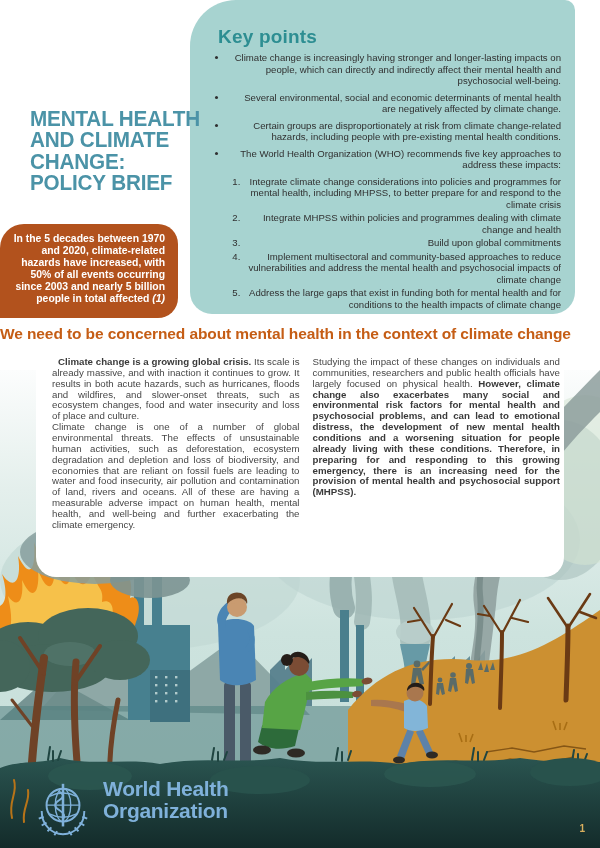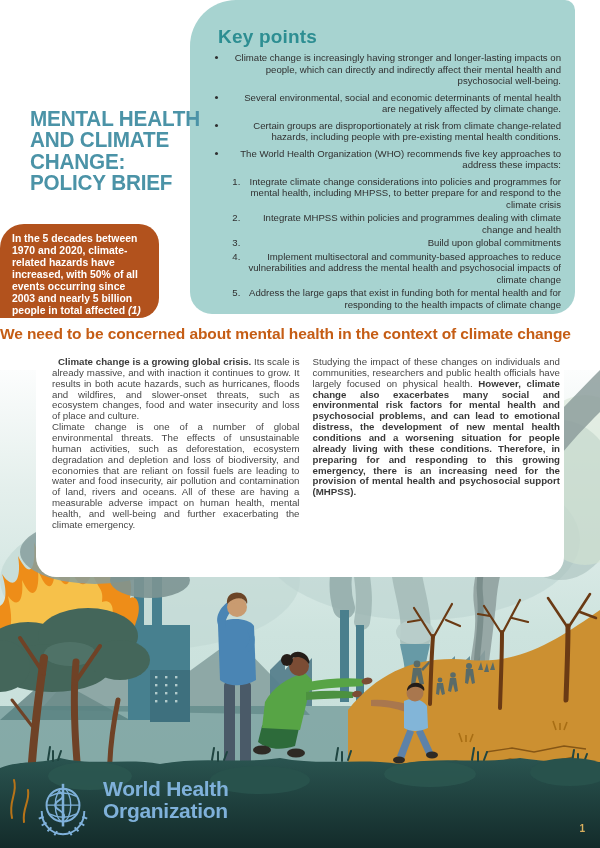--- a/index.html
+++ b/index.html
@@ -13,23 +13,23 @@
   .keypoints h2{margin:0 0 4px 2px;font-size:19px;color:#2d8e92;letter-spacing:.2px;}
   .keypoints ul{margin:0;padding-left:12px;}
   .keypoints li{font-size:9.6px;line-height:1.2;color:#303030;margin-bottom:5px;text-align:right;}
   .keypoints ol{margin:1px 0 0 14px;padding-left:13px;}
   .keypoints ol li{margin-bottom:2px;}
   
   .brief-title{position:absolute;left:30px;top:108px;margin:0;color:#4b93a7;font-size:22.5px;
                line-height:.95;font-weight:bold;transform:scaleX(.92);transform-origin:left top;
                letter-spacing:-.2px;white-space:nowrap;}
   
-  .stat-box{position:absolute;left:0;top:224px;width:159px;height:94px;background:#b2521d;
+  .stat-box{position:absolute;left:0;top:224px;width:178px;height:94px;background:#b2521d;
             border-radius:24px 20px 20px 0;box-sizing:border-box;padding:9px 13px 0 12px;
-            color:#ffffff;font-weight:bold;font-size:10.4px;line-height:1.16;}
+            color:#ffffff;font-weight:bold;font-size:10.4px;line-height:1.16;text-align:right;}
   .stat-box em{font-style:italic;}
   
   .section-heading{position:absolute;left:0;top:325px;width:600px;margin:0;
                    color:#c55d15;font-size:15.5px;font-weight:bold;letter-spacing:-.1px;}
   
   .body-box{position:absolute;left:36px;top:345px;width:528px;height:232px;background:#ffffff;
             border-radius:20px;box-sizing:border-box;padding:12px 4px 0 16px;display:flex;gap:13px;overflow:hidden;}
   .body-box .col{flex:1;}
   .body-box p{margin:0;font-size:9.7px;line-height:1.12;color:#474747;text-align:justify;}
   .body-box p.lead{text-indent:6px;}
@@ -245,21 +245,21 @@
       <li>Climate change is increasingly having stronger and longer-lasting impacts on people, which can directly and indirectly affect their mental health and psychosocial well-being.</li>
       <li>Several environmental, social and economic determinants of mental health are negatively affected by climate change.</li>
       <li>Certain groups are disproportionately at risk from climate change-related hazards, including people with pre-existing mental health conditions.</li>
       <li>The World Health Organization (WHO) recommends five key approaches to address these impacts:</li>
     </ul>
     <ol>
       <li>Integrate climate change considerations into policies and programmes for mental health, including MHPSS, to better prepare for and respond to the climate crisis</li>
       <li>Integrate MHPSS within policies and programmes dealing with climate change and health</li>
       <li>Build upon global commitments</li>
       <li>Implement multisectoral and community-based approaches to reduce vulnerabilities and address the mental health and psychosocial impacts of climate change</li>
-      <li>Address the large gaps that exist in funding both for mental health and for responding to the health impacts of climate change</li>
+      <li>Address the large gaps that exist in funding both for mental health and for conditions to the health impacts of climate change</li>
     </ol>
   </section>
 
   <h1 class="brief-title">
     <div>MENTAL HEALTH</div>
     <div>AND CLIMATE</div>
     <div>CHANGE:</div>
     <div>POLICY BRIEF</div>
   </h1>
 

